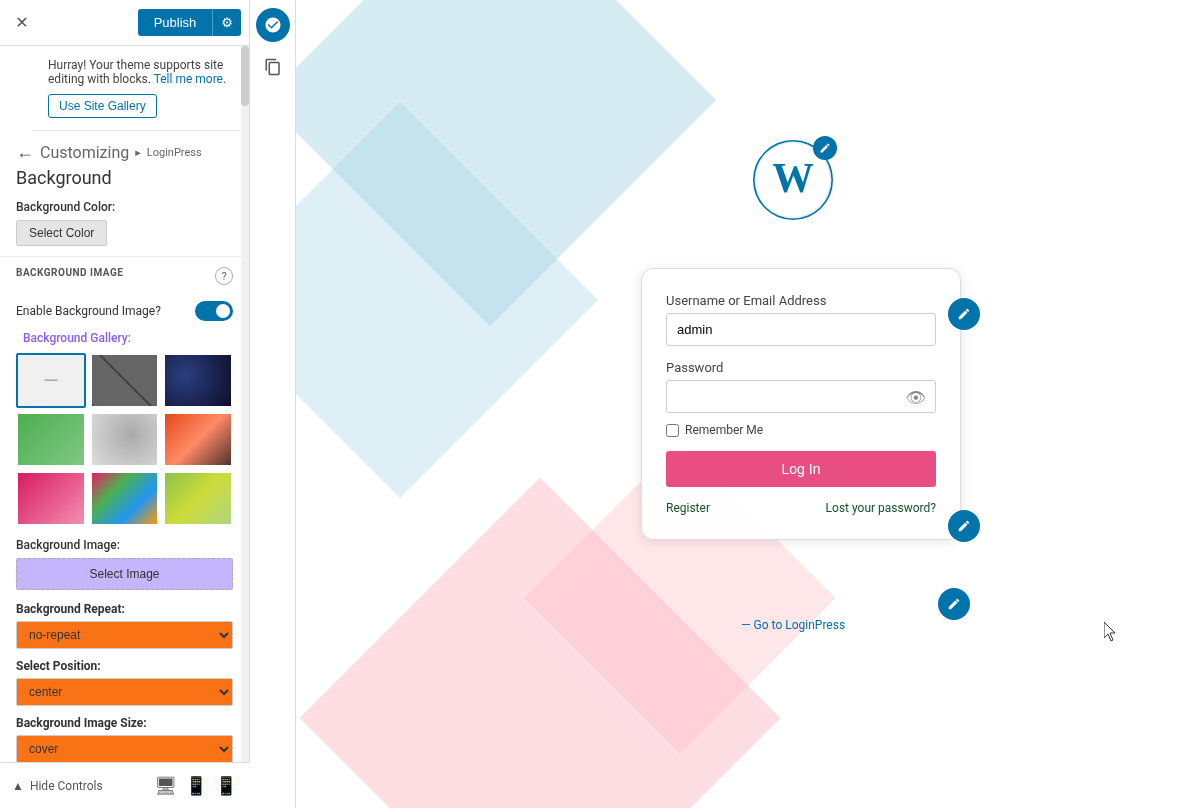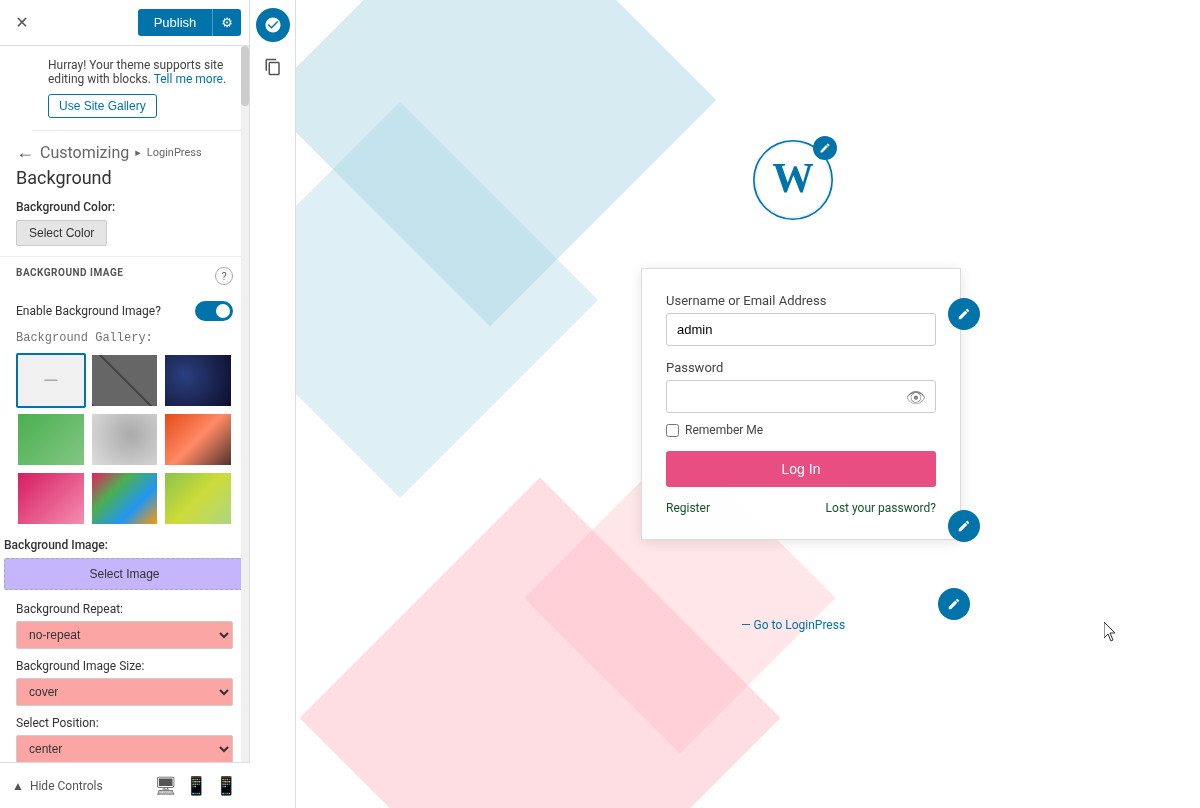--- a/index.html
+++ b/index.html
@@ -38,32 +38,32 @@
 
     .section-header { display: flex; align-items: flex-start; justify-content: space-between; padding: 10px 16px; border-top: 1px solid #eee; margin-top: 10px; }
     .section-header-title { font-size: 10px; font-weight: 700; color: #555; letter-spacing: 0.5px; text-transform: uppercase; }
     .help-icon { width: 18px; height: 18px; border-radius: 50%; border: 1px solid #aaa; display: flex; align-items: center; justify-content: center; font-size: 11px; color: #666; cursor: pointer; }
 
     .toggle-row { display: flex; align-items: center; justify-content: space-between; padding: 6px 16px 10px; }
     .toggle-label { font-size: 12px; color: #333; }
     .toggle { width: 38px; height: 20px; background: #0073aa; border-radius: 10px; position: relative; cursor: pointer; }
     .toggle::after { content: ''; position: absolute; right: 3px; top: 3px; width: 14px; height: 14px; background: #fff; border-radius: 50%; }
 
-    .gallery-label { font-size: 12px; color: #737373; padding: 0 16px 8px; font-weight: 500; font-family: Liberation Mono, monospace; }
+    .gallery-label { font-size: 12px; color: #8b5cf6; padding: 0 23px 8px; font-weight: 500; }
     .gallery-grid { display: grid; grid-template-columns: repeat(3, 1fr); gap: 4px; padding: 0 16px; margin-bottom: 12px; }
     .gallery-item { height: 55px; border: 2px solid transparent; border-radius: 2px; overflow: hidden; cursor: pointer; }
     .gallery-item.selected { border-color: #0073aa; }
     .gallery-item-inner { width: 100%; height: 100%; background: #f5f5f5; display: flex; align-items: center; justify-content: center; }
 
-    .bg-image-section { padding: 0 4px 12px; }
+    .bg-image-section { padding: 0 16px 12px; }
     .select-image-btn { width: 100%; border: 1px dashed #aaa; background: #c4b5fd; padding: 8px; font-size: 12px; cursor: pointer; color: #333; border-radius: 2px; }
 
     .dropdown-row { padding: 0 16px 10px; }
-    .dropdown-label { font-size: 12px; color: #333; margin-bottom: 5px; display: block; font-weight: 400; }
-    .dropdown-select { width: 100%; padding: 5px 8px; font-size: 12px; border: 1px solid #ccc; border-radius: 2px; background: #fca5a5; appearance: auto; color: #333; cursor: pointer; }
+    .dropdown-label { font-size: 12px; color: #333; margin-bottom: 5px; display: block; font-weight: 700; }
+    .dropdown-select { width: 100%; padding: 5px 8px; font-size: 12px; border: 1px solid #ccc; border-radius: 2px; background: #f97316; appearance: auto; color: #333; cursor: pointer; }
 
     .bottom-bar { position: absolute; bottom: 0; left: 0; width: 250px; height: 46px; background: #fff; border-top: 1px solid #ddd; display: flex; align-items: center; justify-content: space-between; padding: 0 12px; }
     .hide-controls { display: flex; align-items: center; gap: 6px; font-size: 12px; color: #555; cursor: pointer; }
     .device-icons { display: flex; gap: 8px; }
     .device-icon { font-size: 18px; color: #555; cursor: pointer; }
 
     
     .preview-area { flex: 1; height: 808px; background: #fff; position: relative; overflow: hidden; }
 
     
@@ -75,21 +75,21 @@
 
     
     .floating-edit { position: absolute; width: 32px; height: 32px; background: #0073aa; border-radius: 50%; display: flex; align-items: center; justify-content: center; color: #fff; font-size: 14px; cursor: pointer; z-index: 20; }
 
     
     .side-icons { position: absolute; left: 0; top: 0; width: 46px; height: 808px; background: #fff; border-right: 1px solid #ddd; display: flex; flex-direction: column; align-items: center; padding-top: 8px; gap: 8px; z-index: 5; }
     .side-icon-btn { width: 34px; height: 34px; border-radius: 50%; display: flex; align-items: center; justify-content: center; cursor: pointer; color: #555; font-size: 18px; }
     .side-icon-btn.active { background: #0073aa; color: #fff; }
 
     
-    .login-container { position: absolute; top: 50%; left: 58%; transform: translate(-50%, -50%); width: 320px; background: rgba(255,255,255,0.95); border: 1px solid #ddd; padding: 24px; border-radius: 0; box-shadow: 0 2px 12px rgba(0,0,0,0.1); z-index: 15; }
+    .login-container { position: absolute; top: 50%; left: 58%; transform: translate(-50%, -50%); width: 320px; background: rgba(255,255,255,0.95); border: 1px solid #ddd; padding: 24px; border-radius: 12px; box-shadow: 0 2px 12px rgba(0,0,0,0.1); z-index: 15; }
 
     .login-label { font-size: 13px; color: #444; margin-bottom: 5px; display: block; }
     .login-input { width: 100%; padding: 8px 10px; border: 1px solid #ccc; border-radius: 3px; font-size: 13px; margin-bottom: 14px; }
     .password-wrap { position: relative; margin-bottom: 10px; }
     .password-input { width: 100%; padding: 8px 36px 8px 10px; border: 1px solid #ccc; border-radius: 3px; font-size: 13px; }
     .eye-icon { position: absolute; right: 10px; top: 50%; transform: translateY(-50%); color: #888; cursor: pointer; font-size: 16px; }
     .remember-row { display: flex; align-items: center; gap: 6px; margin-bottom: 14px; }
     .remember-checkbox { cursor: pointer; }
     .remember-label { font-size: 12px; color: #444; }
 
@@ -191,43 +191,43 @@
       <button class="select-image-btn">Select Image</button>
     </div>
 
     <div class="dropdown-row">
       <label class="dropdown-label">Background Repeat:</label>
       <select class="dropdown-select">
         <option>no-repeat</option>
         <option>repeat</option>
         <option>repeat-x</option>
         <option>repeat-y</option>
-      </select>
-    </div>
-
-    <div class="dropdown-row">
-      <label class="dropdown-label">Background Image Size:</label>
-      <select class="dropdown-select">
-        <option>cover</option>
-        <option>contain</option>
-        <option>auto</option>
       </select>
     </div>
 
     <div class="dropdown-row">
       <label class="dropdown-label">Select Position:</label>
       <select class="dropdown-select">
         <option>center</option>
         <option>top</option>
         <option>bottom</option>
         <option>left</option>
         <option>right</option>
       </select>
     </div>
 
+    <div class="dropdown-row">
+      <label class="dropdown-label">Background Image Size:</label>
+      <select class="dropdown-select">
+        <option>cover</option>
+        <option>contain</option>
+        <option>auto</option>
+      </select>
+    </div>
+
     <div class="section-header">
       <span class="section-header-title">BACKGROUND VIDEO</span>
       <div class="help-icon">?</div>
     </div>
   </div>
 
   <div class="bottom-bar">
     <div class="hide-controls">
       <span>▲</span>
       <span>Hide Controls</span>

